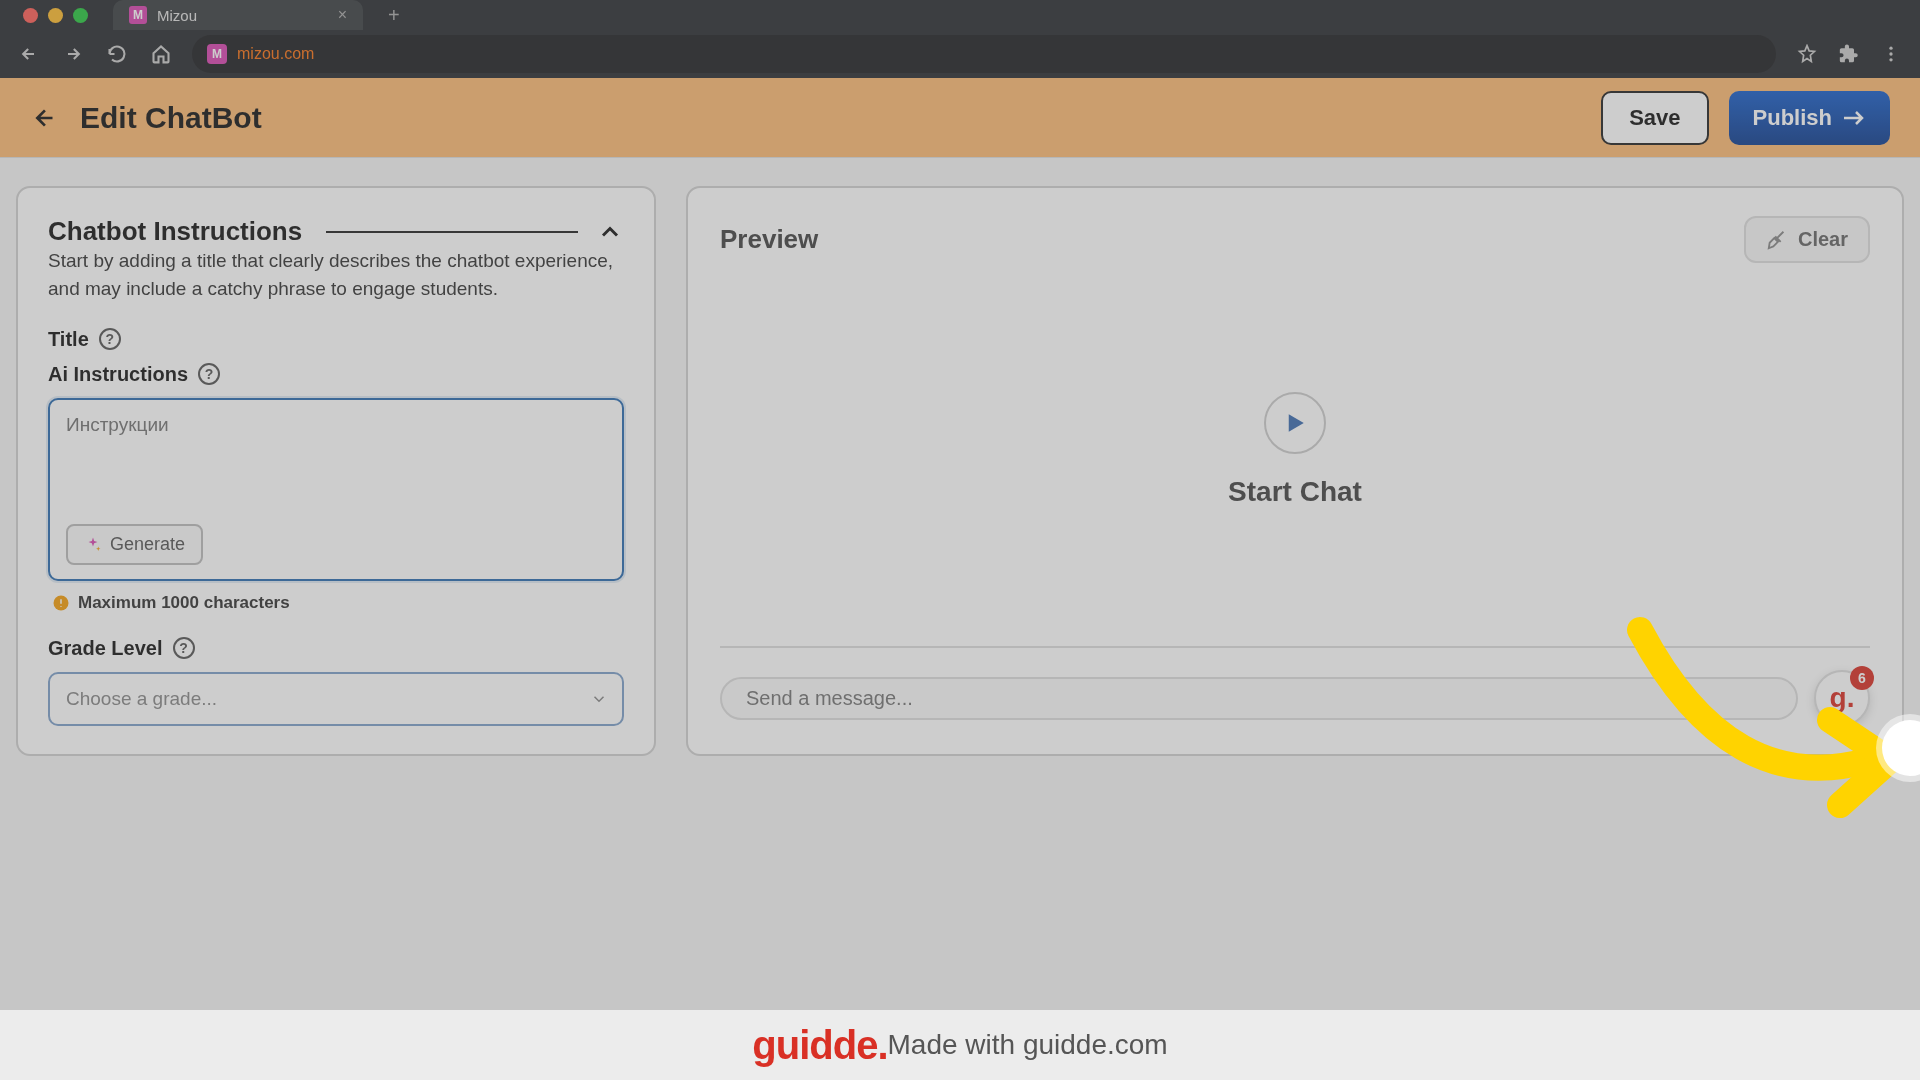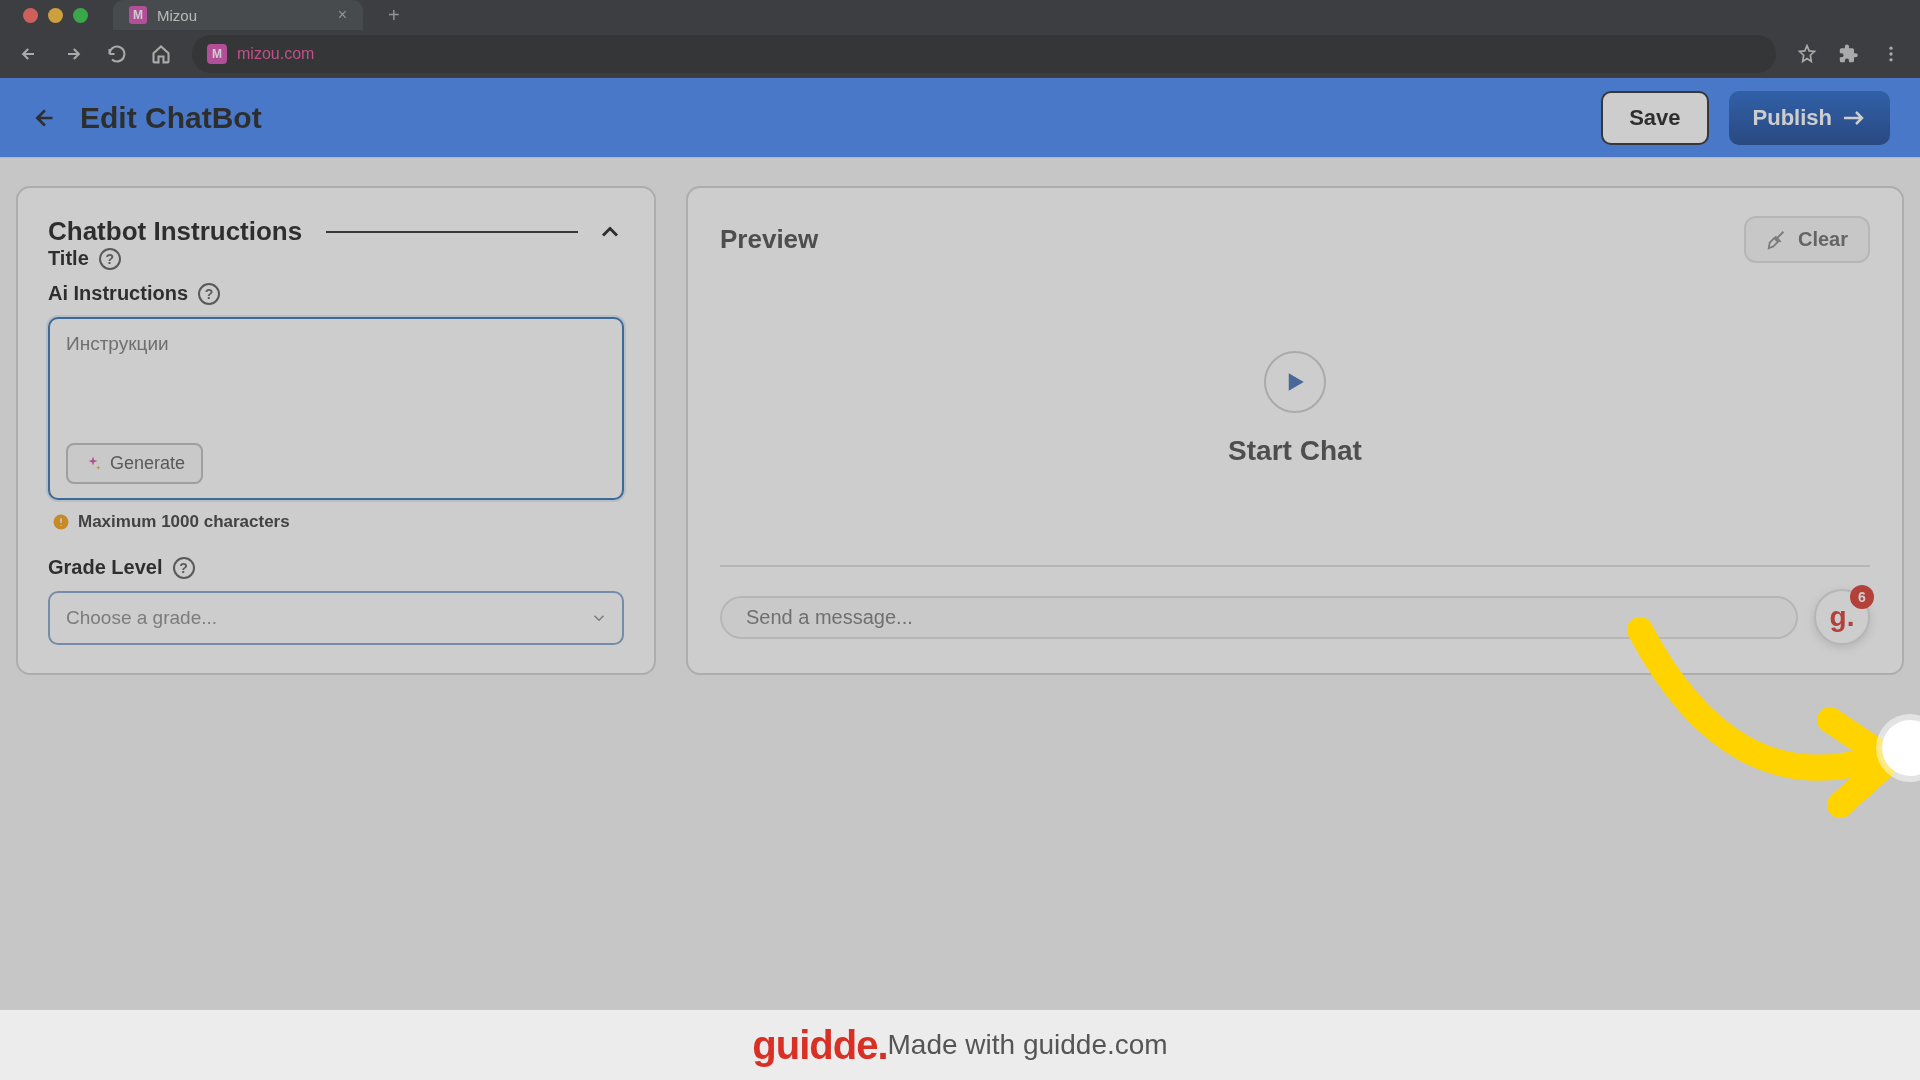--- a/index.html
+++ b/index.html
@@ -17,48 +17,48 @@
   .tab-favicon { width: 18px; height: 18px; background: #d946b1; border-radius: 3px; display: flex; align-items: center; justify-content: center; color: #fff; font-size: 12px; font-weight: bold; }
   .tab-title { color: #e0e0e0; font-size: 15px; }
   .new-tab { color: #aaa; font-size: 20px; margin-left: 25px; cursor: pointer; }
   .tab-close { margin-left: auto; color: #aaa; font-size: 16px; }
 
   .addr-bar { display: flex; align-items: center; height: 48px; padding: 0 10px; gap: 6px; background: #2a2d31; }
   .nav-btn { width: 38px; height: 38px; border-radius: 50%; display: flex; align-items: center; justify-content: center; color: #ccc; cursor: pointer; }
   .nav-btn svg { width: 20px; height: 20px; }
   .url-field { flex: 1; background: #202124; border-radius: 24px; height: 38px; display: flex; align-items: center; padding: 0 15px; gap: 10px; max-width: 1640px; margin: 0 6px; }
   .url-favicon { width: 20px; height: 20px; background: #d946b1; border-radius: 4px; display: flex; align-items: center; justify-content: center; color: #fff; font-size: 12px; font-weight: bold; }
-  .url-text { color: #ec4899; font-size: 16px; }
+  .url-text { color: #f97316; font-size: 16px; }
   .addr-right { display: flex; gap: 4px; align-items: center; margin-left: auto; }
 
   
   .dim { position: absolute; top: 0; left: 0; width: 1920px; height: 1010px; background: rgba(100,100,100,0.32); pointer-events: none; z-index: 5; }
 
   
-  .page-header { height: 80px; display: flex; align-items: center; padding: 0 30px; background: #3b82f6; border-bottom: 1px solid #ddd; }
+  .page-header { height: 80px; display: flex; align-items: center; padding: 0 30px; background: #fdba74; border-bottom: 1px solid #ddd; }
   .back-arrow { width: 32px; height: 32px; display: flex; align-items: center; justify-content: center; cursor: pointer; }
   .back-arrow svg { width: 26px; height: 26px; stroke: #161616; }
   .page-title { font-size: 30px; font-weight: 800; color: #161616; margin-left: 18px; }
   .header-buttons { margin-left: auto; display: flex; gap: 20px; }
   .btn { padding: 12px 26px; border-radius: 10px; font-size: 22px; font-weight: 700; cursor: pointer; border: 2px solid #222; background: #fff; color: #161616; }
   .btn-publish { background: linear-gradient(180deg,#1a5fc9,#0f3d8f); color: #fff; border: none; display: flex; align-items: center; gap: 10px; padding: 12px 24px; }
   .btn-publish svg { width: 24px; height: 16px; stroke: #fff; }
 
   
   .main { display: flex; gap: 30px; padding: 28px 16px 0 16px; }
 
   
   .panel { width: 640px; border: 2px solid #d0d0d0; border-radius: 14px; padding: 28px 30px; background: #fff; }
   .section-header { display: flex; align-items: center; gap: 18px; }
   .section-title { font-size: 26px; font-weight: 800; color: #161616; }
   .section-line { flex: 1; height: 2px; background: #222; margin-left: 6px; }
   .chev { width: 28px; height: 28px; }
   .desc { font-size: 19px; color: #333; line-height: 1.45; margin-bottom: 26px; }
 
-  .field-label { display: flex; align-items: flex-end; gap: 10px; font-size: 20px; font-weight: 700; color: #161616; margin-bottom: 12px; }
+  .field-label { display: flex; align-items: flex-start; gap: 10px; font-size: 20px; font-weight: 700; color: #161616; margin-bottom: 12px; }
   .help-icon { width: 22px; height: 22px; border: 2px solid #555; border-radius: 50%; display: flex; align-items: center; justify-content: center; font-size: 14px; color: #555; }
 
   .text-input { width: 100%; border: 2px solid #7ea0c9; border-radius: 10px; padding: 14px 16px; font-size: 19px; color: #6b6b6b; background: #fff; margin-bottom: 28px; }
   .textarea-wrap { border: 2px solid #2b6cb0; border-radius: 10px; padding: 14px 16px; background: #fff; box-shadow: 0 0 0 2px rgba(43,108,176,0.15); margin-bottom: 10px; }
   .textarea { width: 100%; border: none; resize: none; min-height: 96px; font-size: 19px; color: #6b6b6b; font-family: inherit; outline: none; }
   .gen-btn { display: inline-flex; align-items: center; gap: 8px; border: 2px solid #bbb; border-radius: 8px; padding: 8px 16px; font-size: 18px; color: #555; background: #fafafa; cursor: pointer; margin-top: 10px; }
   .gen-btn svg { width: 18px; height: 18px; }
   .warn { display: flex; align-items: center; gap: 8px; font-size: 17px; font-weight: 700; color: #333; margin: 12px 0 24px 4px; }
   .warn-icon { width: 18px; height: 18px; }
   .select-input { width: 100%; border: 2px solid #7ea0c9; border-radius: 10px; padding: 14px 16px; font-size: 19px; color: #888; background: #fff; appearance: none; position: relative; }
@@ -178,20 +178,21 @@
 <div class="main">
 
   <div class="panel">
     <div class="section-header">
       <span class="section-title">Chatbot Instructions</span>
       <div class="section-line"></div>
       <svg class="chev" viewBox="0 0 24 24" fill="none" stroke="#161616" stroke-width="2.5">
           <path d="M6 15l6-6 6 6"></path>
         </svg>
     </div>
+    <p class="desc">Start by adding a title that clearly describes the chatbot experience, and may include a catchy phrase to engage students.</p>
 
     <div class="field-label">
       <span>Title</span>
       <span class="help-icon">?</span>
     </div>
 
     <div class="field-label">
       <span>Ai Instructions</span>
       <span class="help-icon">?</span>
     </div>

